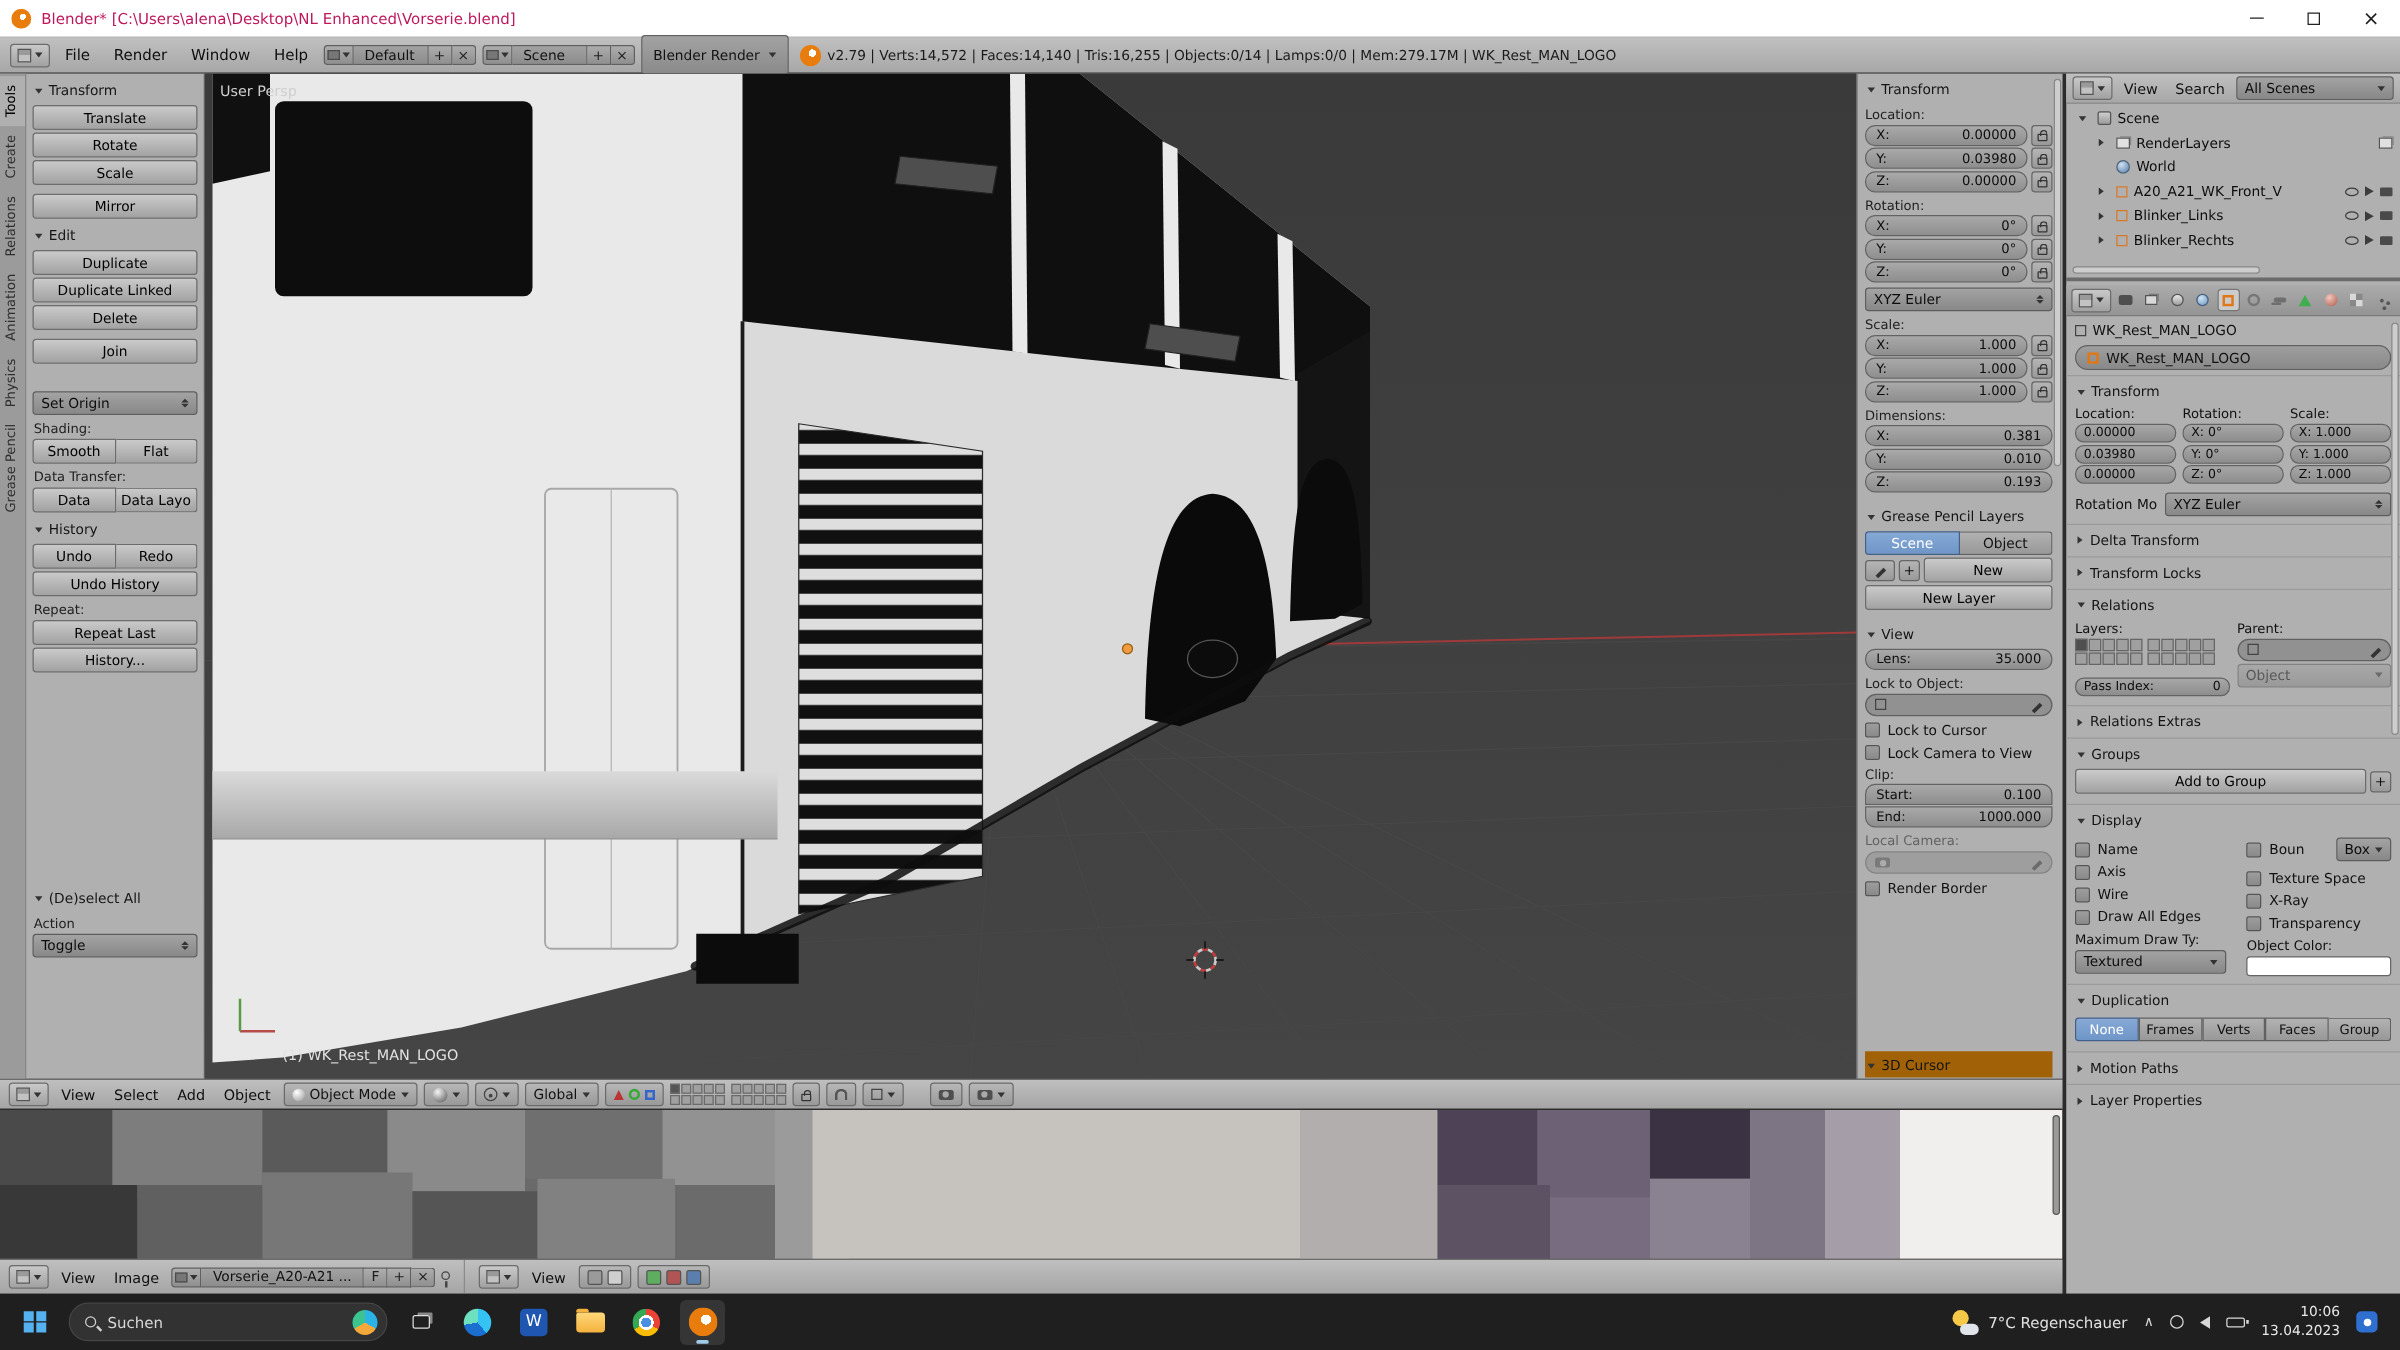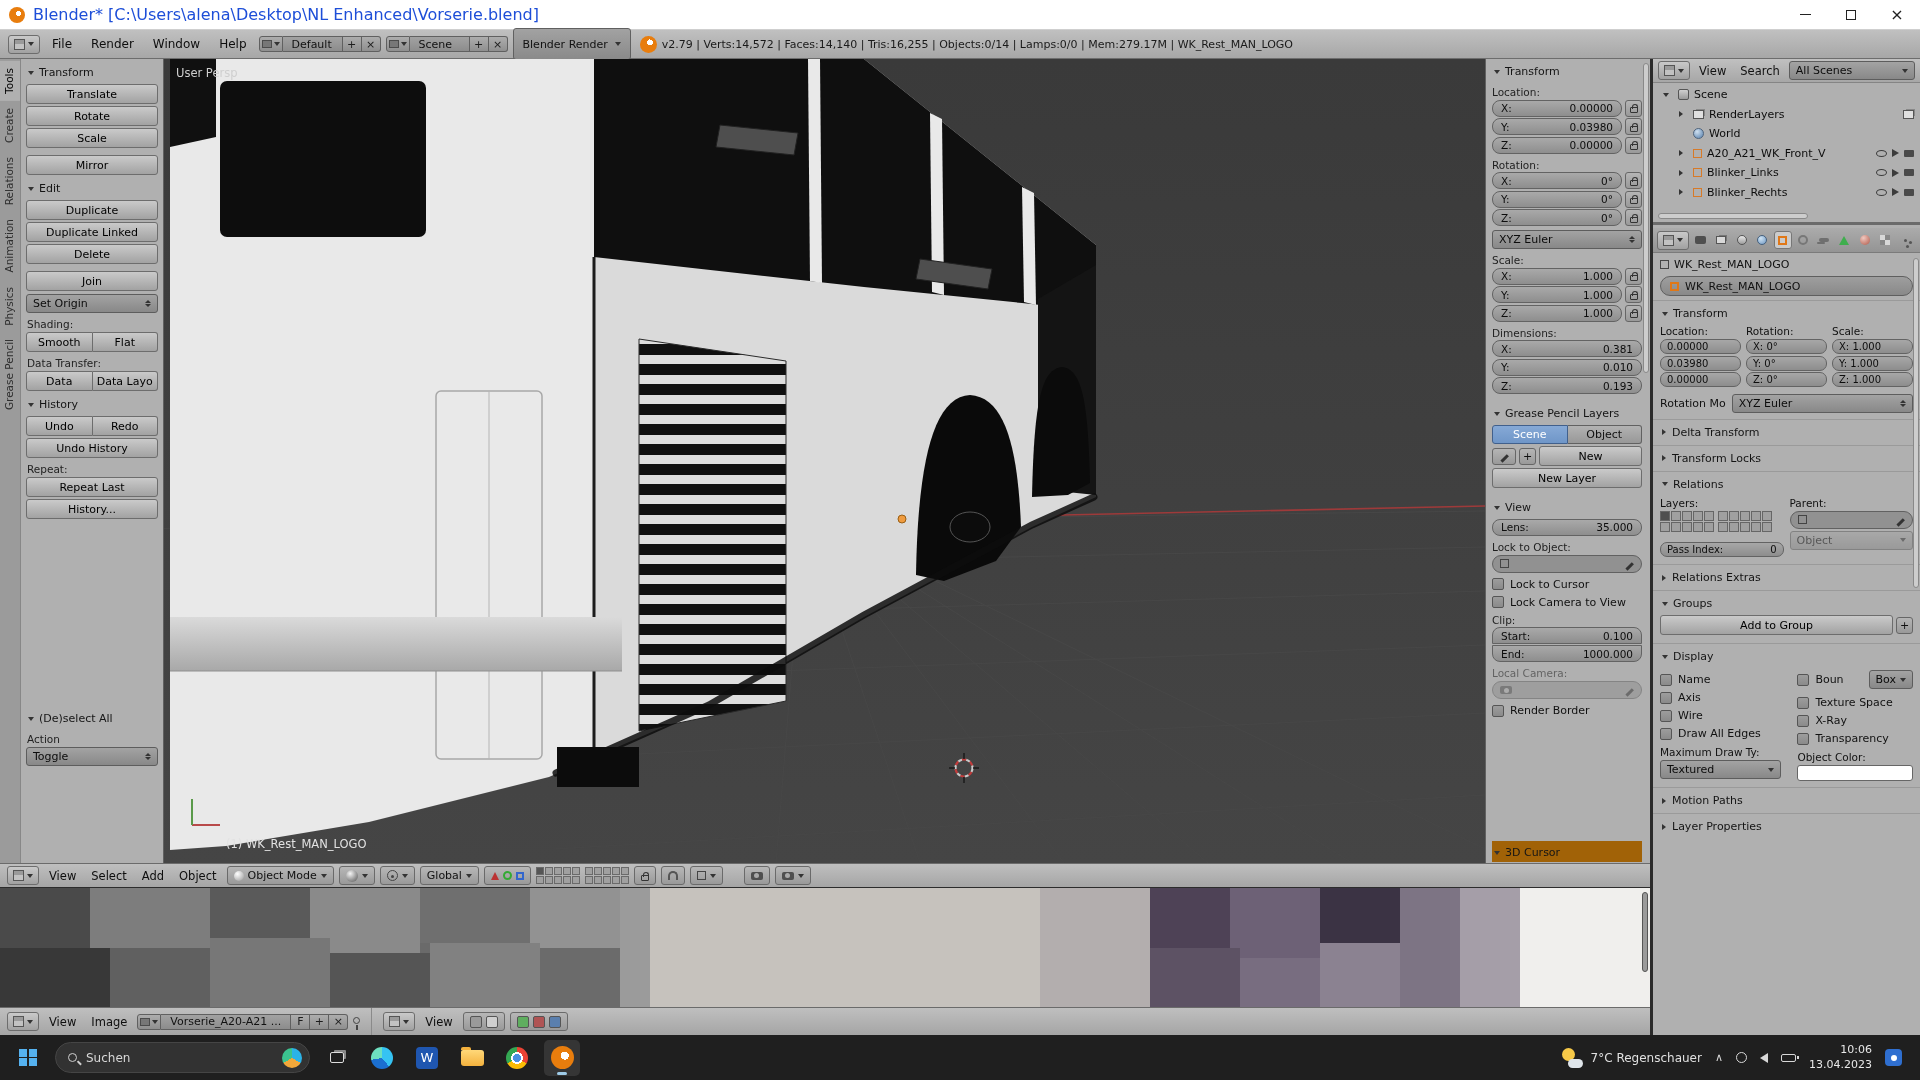--- a/index.html
+++ b/index.html
@@ -3,21 +3,21 @@
 <meta charset="utf-8">
 <style>
 *{margin:0;padding:0;box-sizing:border-box;}
 html,body{width:1920px;height:1080px;overflow:hidden;}
 body{font-family:"DejaVu Sans",sans-serif;font-size:11px;color:#111;}
 .screen{position:relative;width:1920px;height:1080px;background:#2b2b2b;}
 
 
 .titlebar{position:absolute;left:0;top:0;width:1920px;height:30px;background:#fff;border-bottom:1px solid #cfcfcf;display:flex;align-items:center;padding-left:9px;}
 .app-icon{width:16px;height:16px;border-radius:50%;background:radial-gradient(circle at 58% 40%,#fff 0 2.5px,rgba(255,255,255,0) 2.5px),#e87d0d;margin-right:8px;}
-.title-text{font-size:16px;color:#1d4ed8;}
+.title-text{font-size:12px;color:#be185d;}
 .win-controls{margin-left:auto;display:flex;height:100%;}
 .win-btn{width:46px;height:100%;display:flex;align-items:center;justify-content:center;}
 .glyph-min{width:11px;height:1px;background:#222;}
 .glyph-max{width:10px;height:10px;border:1px solid #222;}
 .glyph-close{font-size:16px;color:#222;line-height:1;}
 
 
 .infobar{position:absolute;left:0;top:30px;width:1920px;height:29px;background:linear-gradient(#c0c0c0,#a7a7a7);border-bottom:1px solid #6d6d6d;display:flex;align-items:center;gap:5px;padding:0 8px;white-space:nowrap;}
 .ed-btn{height:19px;display:flex;align-items:center;gap:3px;padding:0 5px;background:linear-gradient(#c9c9c9,#a1a1a1);border:1px solid #6d6d6d;border-radius:3px;}
 .grid-glyph{width:11px;height:11px;border:1px solid #555;background:linear-gradient(#9a9a9a,#9a9a9a) 0 0/11px 4px no-repeat,#c2c2c2;}
@@ -343,21 +343,21 @@
         <div class="btn" style="margin-top:7px;">Mirror</div>
 
         <div class="p-head">
             <span class="tri-down"></span>
             <span>Edit</span>
           </div>
         <div class="btn">Duplicate</div>
         <div class="btn">Duplicate Linked</div>
         <div class="btn">Delete</div>
         <div class="btn" style="margin-top:7px;">Join</div>
-        <div class="menu-widget" style="margin-top:3px;">
+        <div class="menu-widget" style="margin-top:22px;">
             <span>Set Origin</span>
             <span class="spring"></span>
             <span class="updown">
               <span class="tri-up-s"></span>
               <span class="tri-down-s"></span>
             </span>
           </div>
         <div class="ts-label">Shading:</div>
         <div class="btn-split">
           <div class="btn">Smooth</div>
@@ -1033,20 +1033,33 @@
             <div class="chk">
                 <span class="box"></span>
                 <span>Transparency</span>
               </div>
             <div class="pt-label" style="margin-top:6px;">Object Color:</div>
             <div class="swatch"></div>
           </div>
         </div>
       </div>
 
+      <div class="pp">
+        <div class="p-head">
+            <span class="tri-down"></span>
+            <span>Duplication</span>
+          </div>
+        <div class="seg5 seg-row">
+          <div class="seg active">None</div>
+          <div class="seg">Frames</div>
+          <div class="seg">Verts</div>
+          <div class="seg">Faces</div>
+          <div class="seg">Group</div>
+        </div>
+      </div>
 
       <div class="pp-collapsed">
           <span class="tri-right"></span>
           <span>Motion Paths</span>
         </div>
       <div class="pp-collapsed">
           <span class="tri-right"></span>
           <span>Layer Properties</span>
         </div>
 

